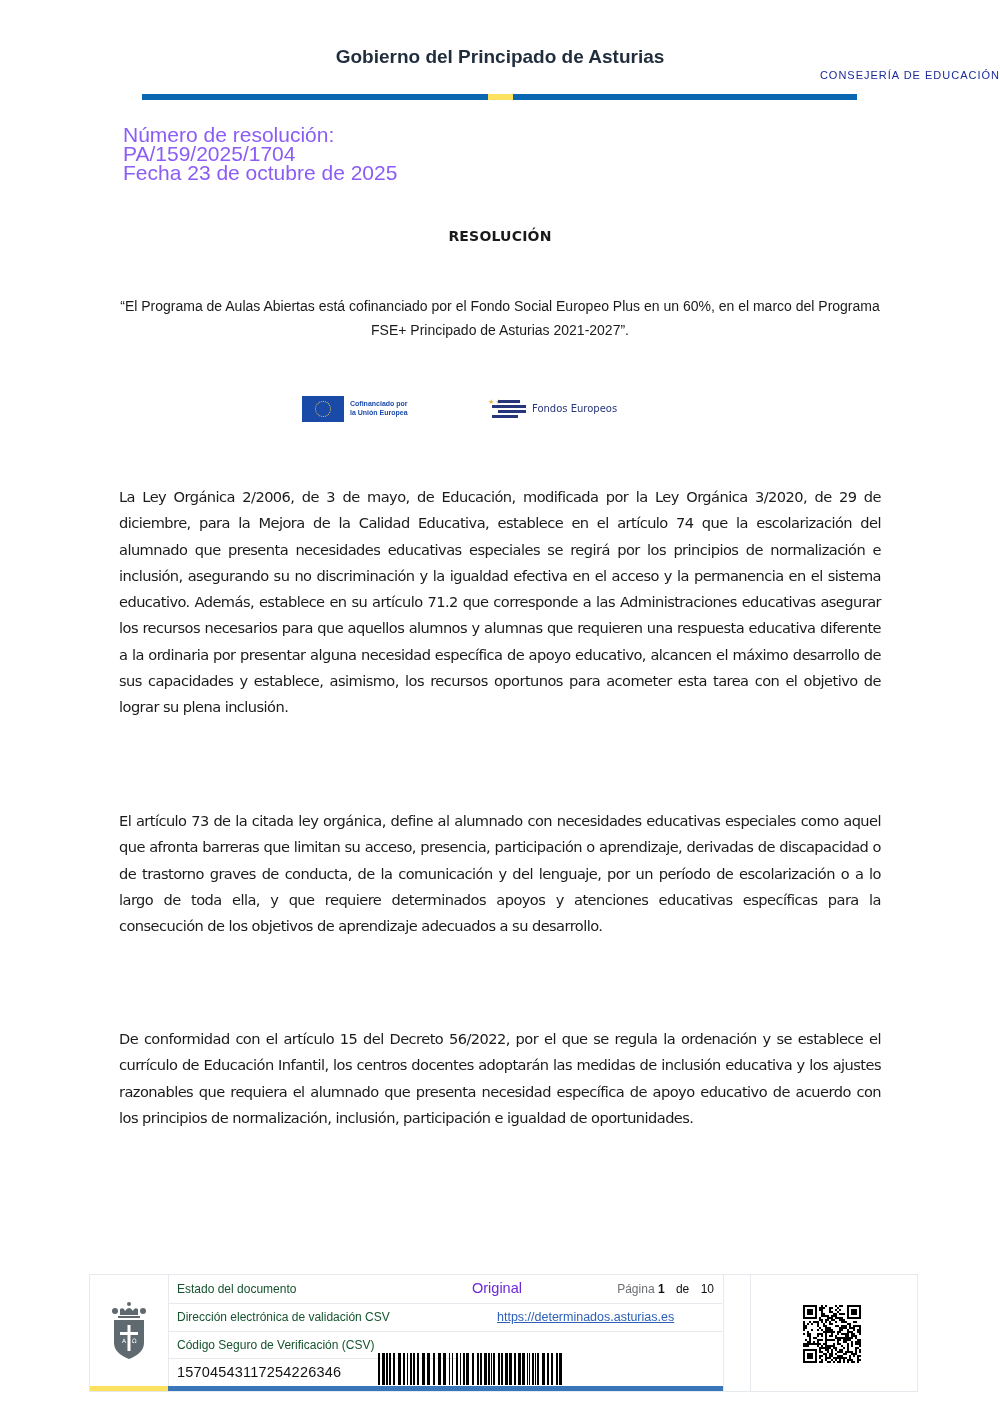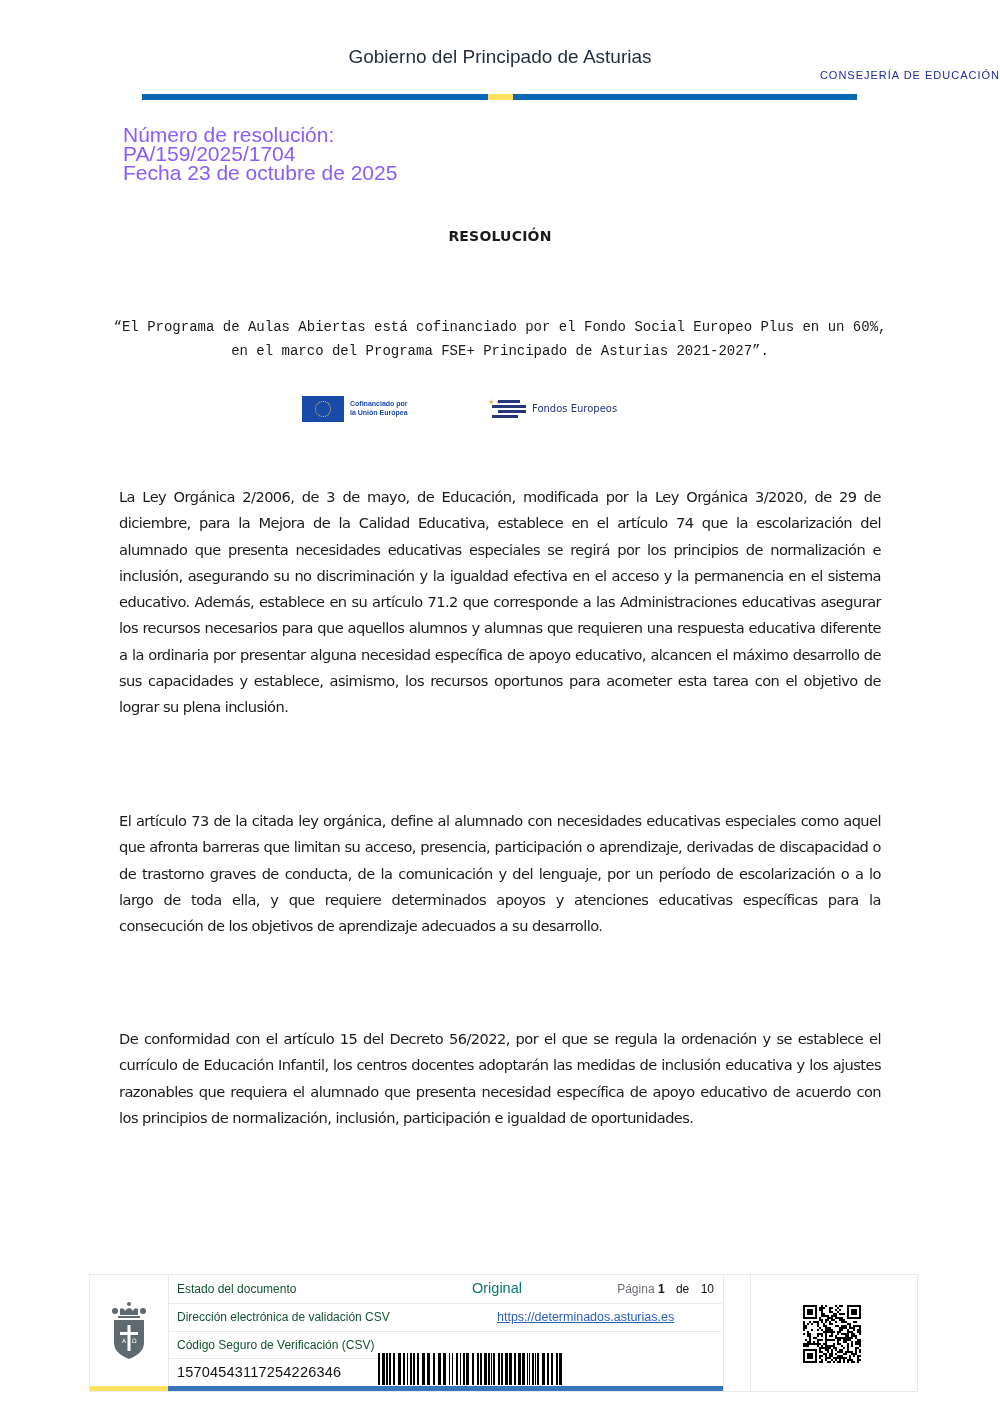--- a/index.html
+++ b/index.html
@@ -1,28 +1,28 @@
 <!DOCTYPE html>
 <html><head>
 <meta charset="utf-8">
 <style>
   html, body { margin: 0; padding: 0; background: #ffffff; }
   body { width: 1000px; height: 1414px; position: relative; overflow: hidden; font-family: "DejaVu Sans", sans-serif; color: #1a1a1a; }
 
-  .hdr-title { position: absolute; top: 46px; left: 0; width: 1000px; text-align: center; font-family: "Liberation Sans", sans-serif; font-weight: normal; font-size: 19px; color: #1f2d3d; }
+  .hdr-title { position: absolute; top: 46px; left: 0; width: 1000px; text-align: center; font-family: "Liberation Sans", sans-serif; font-weight: bold; font-size: 19px; color: #1f2d3d; }
   .hdr-sub { position: absolute; top: 69px; left: 0; width: 1000px; text-align: right; font-family: "Liberation Sans", sans-serif; font-size: 11px; letter-spacing: 1px; color: #1a2a9a; }
   .hdr-bar { position: absolute; top: 94px; left: 142px; width: 715px; height: 6px; background: #0a67b2; }
   .hdr-bar .yellow { position: absolute; left: 346px; width: 25px; top: 0; height: 6px; background: #fde15f; }
 
   .resnum { position: absolute; top: 125px; left: 123px; font-family: "Liberation Sans", sans-serif; font-size: 21px; line-height: 19px; color: #8b5cf6; }
   .resnum div { white-space: nowrap; }
 
   .heading { position: absolute; top: 228px; left: 0; width: 1000px; text-align: center; font-family: "DejaVu Sans", sans-serif; font-weight: bold; font-size: 14px; letter-spacing: 0.2px; }
 
-  .quote { position: absolute; top: 294px; left: 110px; width: 780px; text-align: center; font-family: Liberation Mono, monospace; font-size: 14px; line-height: 24px; margin-top: 21px; }
+  .quote { position: absolute; top: 294px; left: 110px; width: 780px; text-align: center; font-family: Liberation Sans, sans-serif; font-size: 14px; line-height: 24px; }
 
   .logos { position: absolute; top: 396px; left: 302px; height: 26px; }
   .eu-logo { position: absolute; left: 0; top: 0; width: 140px; height: 26px; }
   .eu-flag { position: absolute; left: 0; top: 0; width: 42px; height: 26px; background: #1a4aa8; }
   .eu-stars { position: absolute; left: 13px; top: 5px; width: 16px; height: 16px; border: 1px dotted #f3d640; border-radius: 50%; box-sizing: border-box; }
   .eu-text { position: absolute; left: 48px; top: 3px; font-family: "Liberation Sans", sans-serif; font-weight: bold; font-size: 7px; line-height: 9px; color: #1a4aa8; white-space: nowrap; }
   .fe-logo { position: absolute; left: 186px; top: 0; width: 150px; height: 26px; }
   .fe-mark { position: absolute; left: 4px; top: 4px; width: 34px; height: 20px; }
   .fe-mark span { position: absolute; height: 3px; background: #27357a; }
   .fe-dots { position: absolute; left: 0; top: 2px; font-size: 7px; color: #e7b43a; letter-spacing: 1px; }
@@ -33,21 +33,21 @@
   .p2 { top: 808px; }
   .p3 { top: 1026px; }
 
   .footer { position: absolute; top: 1274px; left: 89px; width: 829px; height: 118px; border: 1px solid #e6e9ee; box-sizing: border-box; }
   .f-shield-cell { position: absolute; left: 0; top: 0; width: 78px; height: 112px; border-right: 1px solid #e6e9ee; }
   .f-ybar { position: absolute; left: 0; bottom: 0; width: 78px; height: 5px; background: #fde15f; }
   .f-bbar { position: absolute; left: 78px; bottom: 0; width: 555px; height: 5px; background: #3875b9; }
   .f-row { position: absolute; left: 79px; width: 553px; height: 28px; border-bottom: 1px solid #e6e9ee; }
   .f-r1 { top: 0; } .f-r2 { top: 28px; } .f-r3 { top: 56px; } .f-r4 { top: 84px; border-bottom: none; text-align: right; }
   .f-label { position: absolute; left: 8px; top: 7px; font-family: "Liberation Sans", sans-serif; font-size: 12px; color: #14532d; white-space: nowrap; }
-  .f-original { position: absolute; left: 303px; top: 5px; font-family: "Liberation Sans", sans-serif; font-size: 14.5px; color: #0f766e; }
+  .f-original { position: absolute; left: 303px; top: 5px; font-family: "Liberation Sans", sans-serif; font-size: 14.5px; color: #6d28d9; }
   .f-page { position: absolute; right: 8px; top: 7px; font-family: "Liberation Sans", sans-serif; font-size: 12px; color: #6b6f73; white-space: nowrap; }
   .f-page b { color: #111; }
   .f-page .de { color: #111; margin-left: 8px; }
   .f-link { position: absolute; left: 328px; top: 7px; font-family: "Liberation Sans", sans-serif; font-size: 12.5px; color: #2c5fb8; text-decoration: underline; white-space: nowrap; }
   .f-csv { position: absolute; left: 8px; top: 5px; font-family: "Liberation Sans", sans-serif; font-size: 14.5px; color: #111; letter-spacing: 0.2px; }
   .f-r3 .f-rline { position: absolute; left: 0; width: 290px; top: 27px; height: 1px; background: #e6e9ee; }
   .barcode { position: absolute; left: 288px; top: 78px; width: 185px; height: 32px; }
   .f-sep-cell { position: absolute; left: 633px; top: 0; width: 26px; height: 116px; border-right: 1px solid #e6e9ee; border-left: 1px solid #e6e9ee; }
   .qr { position: absolute; left: 713px; top: 30px; width: 58px; height: 58px; }
 </style>

